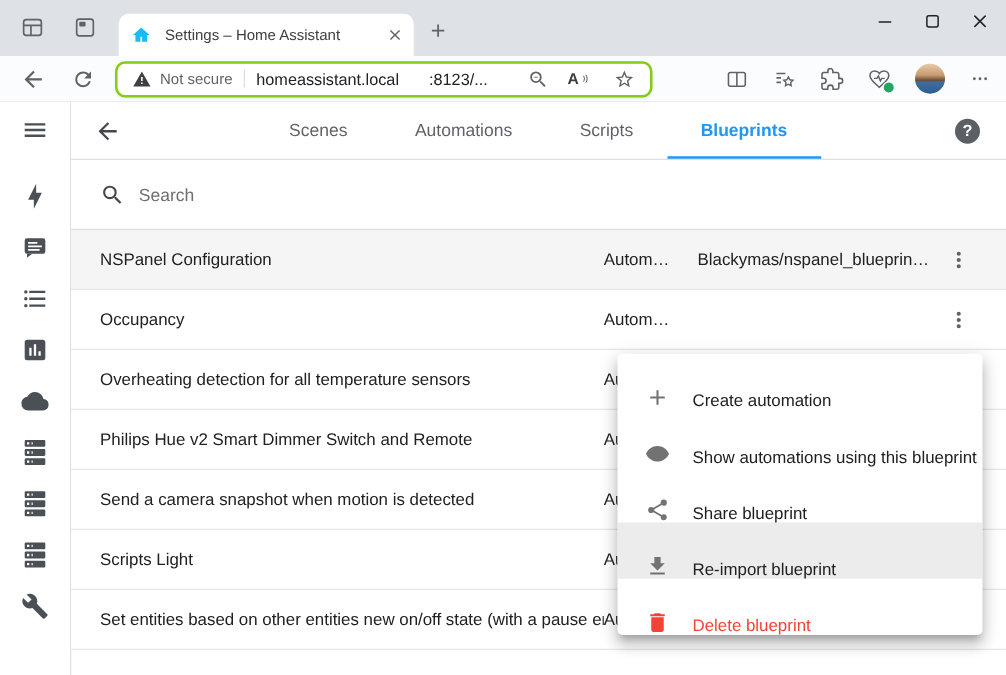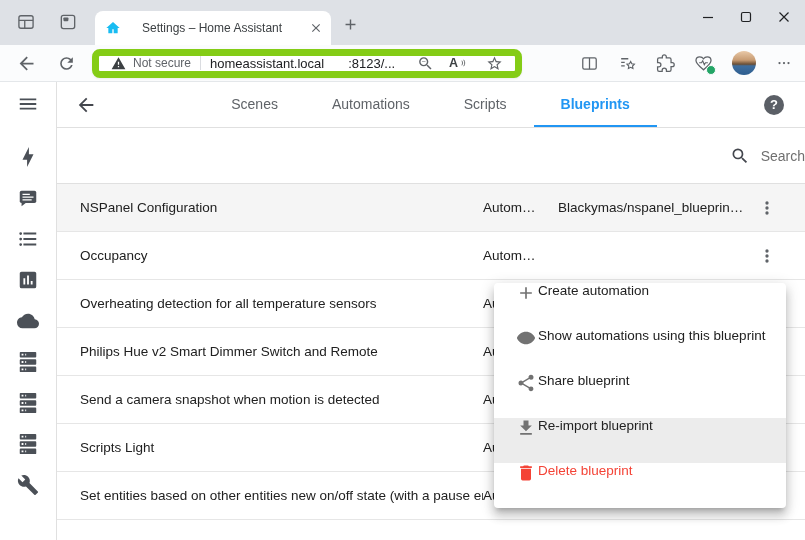--- a/index.html
+++ b/index.html
@@ -9,30 +9,30 @@
     font-family:"Liberation Sans", sans-serif; color:#212121;
   }
   .icon { display:inline-flex; align-items:center; justify-content:center; color:#5f6368; flex:none; }
   svg { display:block; }
 
   
   #tabstrip { position:absolute; top:0; left:0; width:805px; height:45px; background:#dee1e6; }
   .ts-left-icon { position:absolute; top:12px; }
   #ws-icon { left:16px; } #tabactions-icon { left:58px; }
   #browser-tab { position:absolute; left:95px; top:11px; width:236px; height:34px; background:#fff;
-    border-radius:8px 8px 0 0; display:flex; align-items:center; padding:0 8px 0 10px; gap:21px; }
+    border-radius:8px 8px 0 0; display:flex; align-items:center; padding:0 8px 0 10px; gap:11px; }
   #browser-tab .title { flex:1; font-size:12px; color:#3c4043; white-space:nowrap; overflow:hidden; }
   #newtab-btn { position:absolute; left:342px; top:16px; }
   #win-controls { position:absolute; right:2px; top:0; height:34px; display:flex; }
   .win-btn { width:38px; height:34px; display:flex; align-items:center; justify-content:center; color:#202124; }
 
   #toolbar { position:absolute; top:45px; left:0; width:805px; height:37px; background:#fbfcfd;
     border-bottom:1px solid #e4e7ea; display:flex; align-items:center; padding:0 12px 0 16px; }
   #refresh-btn { margin-left:20px; }
-  #urlbar { margin-left:16px; width:430px; height:29px; background:#fff; border:7px solid #84cc16;
+  #urlbar { margin-left:16px; width:430px; height:29px; background:#fff; border:2px solid #84cc16;
     border-radius:8px; box-shadow:0 1px 2px rgba(60,64,67,.08); display:flex; align-items:center;
     padding:0 12px; font-size:12px; color:#5f6368; }
   #urlbar .sep { width:1px; height:14px; background:#dadce0; margin:0 9px; }
   #urlbar .host { font-size:13px; color:#202124; margin-right:0; white-space:nowrap; }
   #urlbar .path { font-size:13px; color:#202124; white-space:nowrap;padding-left:24px; }
   #urlbar .spacer { flex:1; }
   #urlbar .field-icon { margin-left:15px; }
   #read-aloud { font-size:12.5px; font-weight:bold; color:#3c4043; letter-spacing:1px; }
   #toolbar-right { margin-left:auto; display:flex; align-items:center; gap:19px; }
   #essentials-wrap { position:relative; }
@@ -53,40 +53,40 @@
     display:flex; align-items:center; background:#fff; }
   #ha-back { margin-left:18px; color:#44474e; }
   #ha-tabs { flex:1; height:100%; display:flex; justify-content:center; }
   .ha-tab { height:100%; display:flex; align-items:center; padding:0 27px; font-size:14px; color:#5f6368;
     border-bottom:2px solid transparent; cursor:default; }
   .ha-tab.active { color:var(--accent); border-bottom-color:var(--accent); font-weight:bold; }
   #ha-help { margin-right:21px; width:20px; height:20px; border-radius:50%; background:#5b5f66; color:#fff;
     font-size:13px; font-weight:bold; display:flex; align-items:center; justify-content:center; }
 
   #ha-search { position:absolute; left:57px; top:46px; right:0; height:56px; border-bottom:1px solid #e0e0e0;
-    display:flex; align-items:center; padding-left:23px; gap:11px; background:#fff;justify-content:flex-end; }
+    display:flex; align-items:center; padding-left:23px; gap:11px; background:#fff; }
   #ha-search .placeholder { font-size:14px; color:#6f6f6f; }
 
   #ha-table { position:absolute; left:57px; top:102px; right:0; bottom:-30px; }
   .t-head { height:46px; border-bottom:1px solid #e0e0e0; display:grid;
     grid-template-columns:403px 75px 197px 1fr; align-items:center; padding-left:23px;
     font-size:13px; font-weight:bold; color:#212121; }
   .t-head .name-h { display:flex; align-items:center; gap:9px; }
   .t-row { height:48px; border-bottom:1px solid #e6e6e6; display:grid;
     grid-template-columns:403px 75px 197px 1fr; align-items:center; padding-left:23px;
     font-size:13.5px; color:#212121; background:#fff; }
   .t-row.selected { background:#f5f5f5; }
   .t-row .cell { white-space:nowrap; overflow:hidden; }
   .row-menu-btn { width:24px; color:#5f6368; }
 
   
   #ctx-menu { position:absolute; left:494px; top:283px; width:292px; background:#fff; border-radius:4px;
     z-index:20; overflow:hidden;
     box-shadow:0 5px 5px -3px rgba(0,0,0,.2), 0 8px 10px 1px rgba(0,0,0,.14), 0 3px 14px 2px rgba(0,0,0,.12); }
-  .menu-item { height:45px; display:flex; align-items:flex-start; padding-left:22px; gap:2px;
+  .menu-item { height:45px; display:flex; align-items:flex-end; padding-left:22px; gap:18px;
     font-size:13.5px; color:#212121; }
   .menu-item .icon { color:#727272; }
   .menu-item.hover { background:#ececec; }
   .menu-item.danger { color:var(--danger); }
   .menu-item.danger .icon { color:var(--danger); }
 </style>
 </head>
 <body>
 
 <div id="tabstrip">

